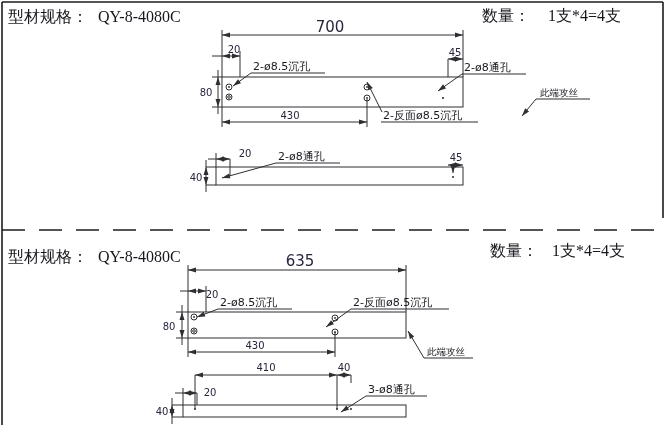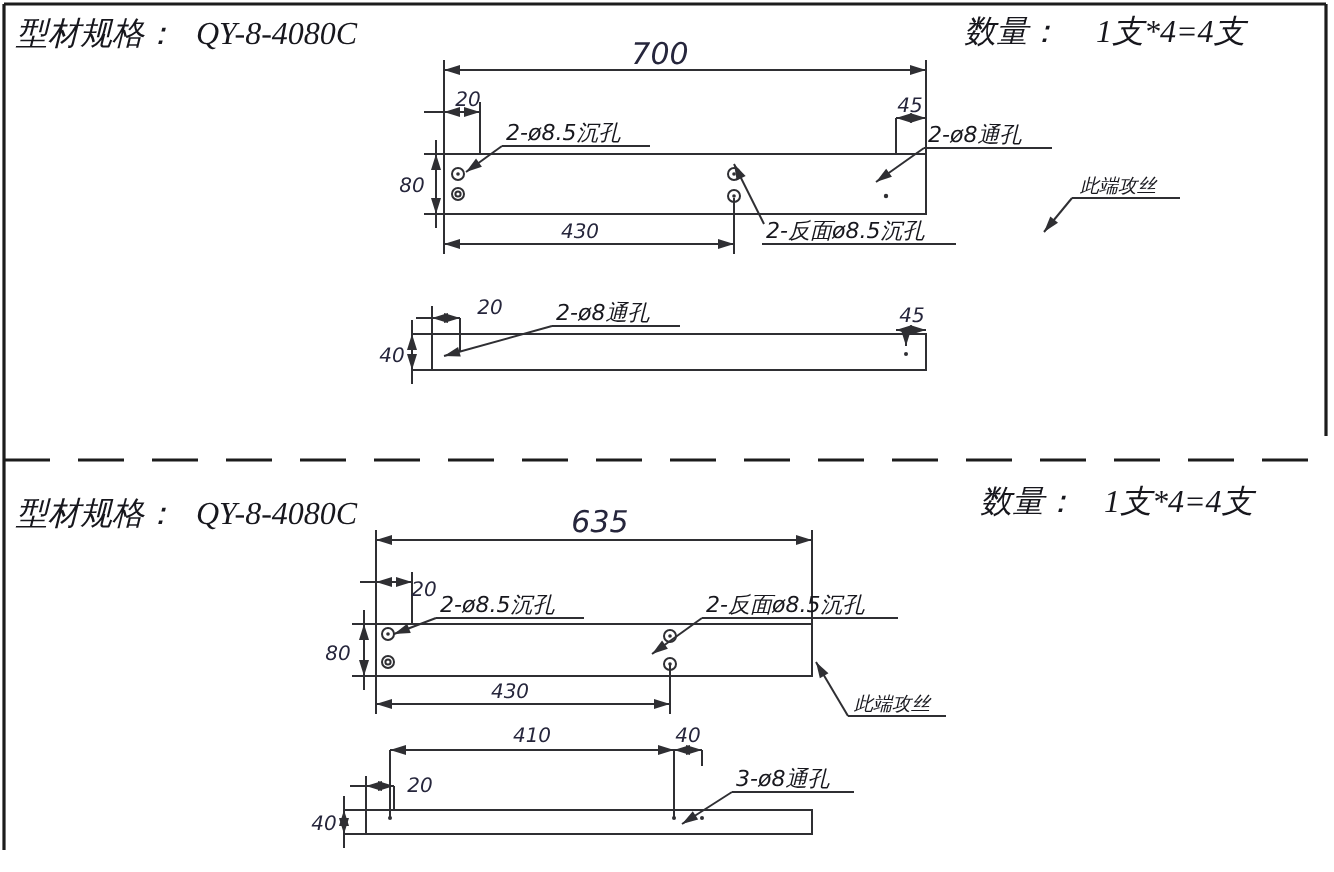--- a/index.html
+++ b/index.html
@@ -2,21 +2,20 @@
 <html><head>
 <meta charset="utf-8">
 <style>
   html,body { margin:0; padding:0; background:#ffffff; }
   .sheet {
     position:relative;
     width:667px; height:436px;
     background:#ffffff;
     font-family:"Liberation Serif","DejaVu Serif",serif;
     overflow:hidden;
-    font-style:italic;
   }
   svg { display:block; }
   .ln   { stroke:#2f2f33; stroke-width:1; fill:none; }
   .bord { stroke:#1c1c1c; stroke-width:1.6; fill:none; }
   .dash { stroke:#1c1c1c; stroke-width:1.4; fill:none; stroke-dasharray:23 14; }
   .dim  { stroke:#2f2f33; stroke-width:1; fill:none;
           marker-start:url(#arr); marker-end:url(#arr); }
   .ldr  { stroke:#2f2f33; stroke-width:1; fill:none; marker-end:url(#arr); }
   text  { fill:#17171d; }
   .hdr  { font-size:16px; font-family:"Liberation Serif","DejaVu Serif",serif; }

